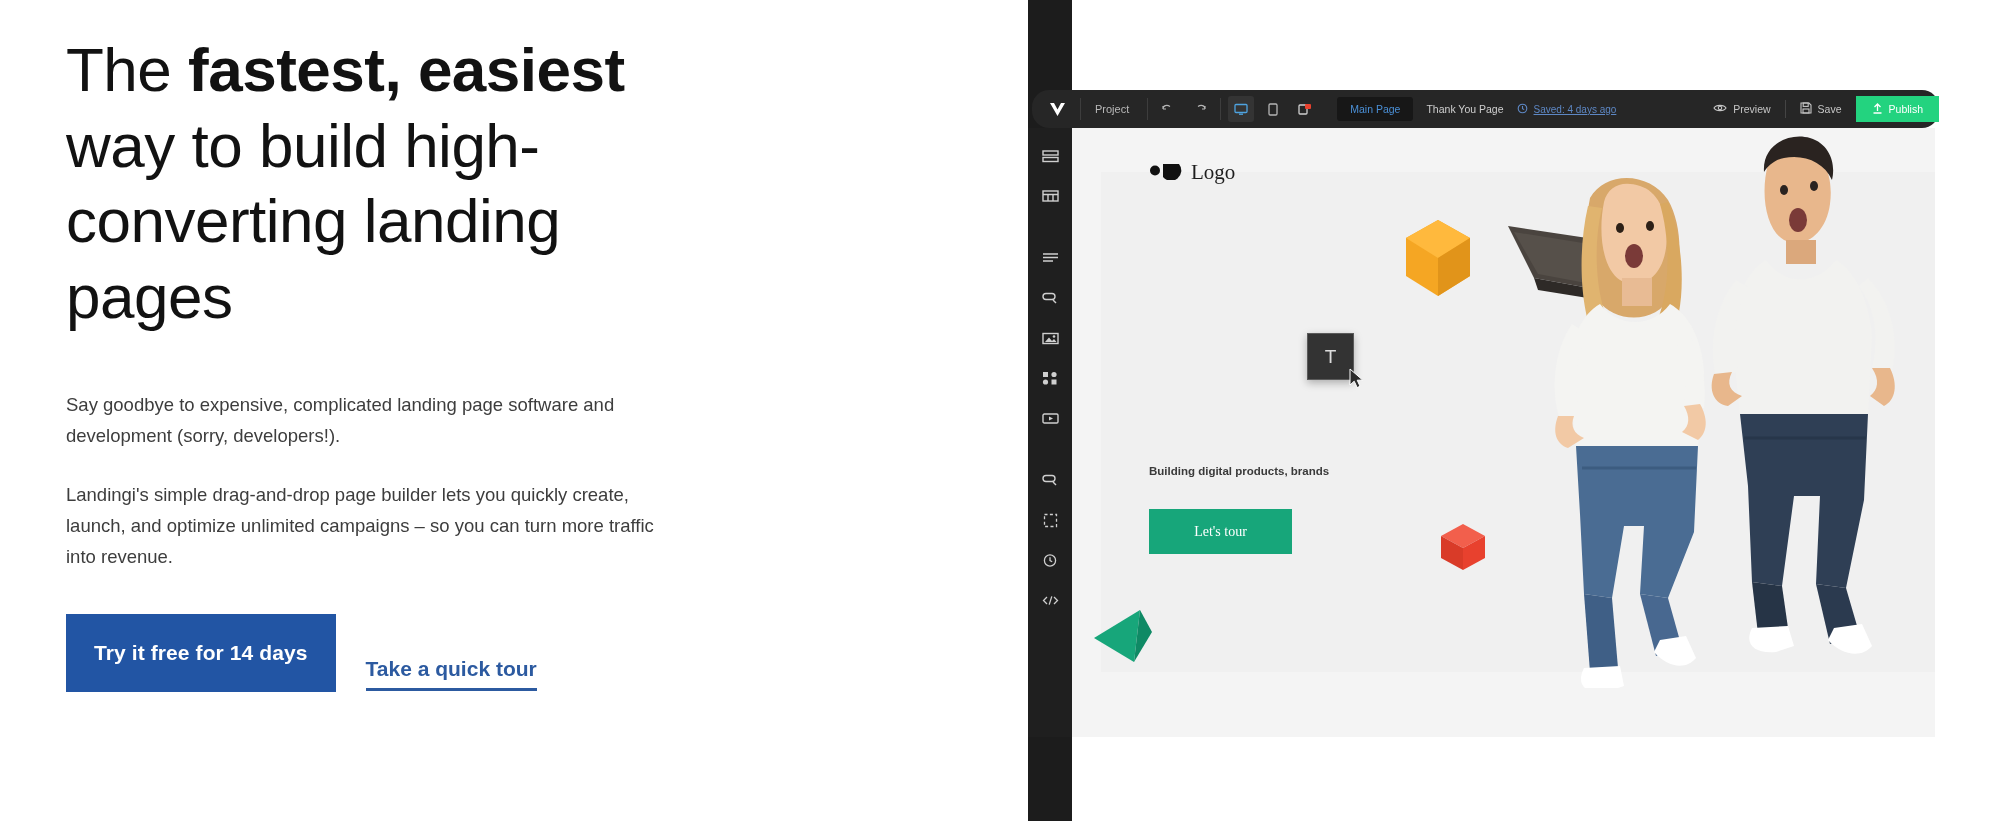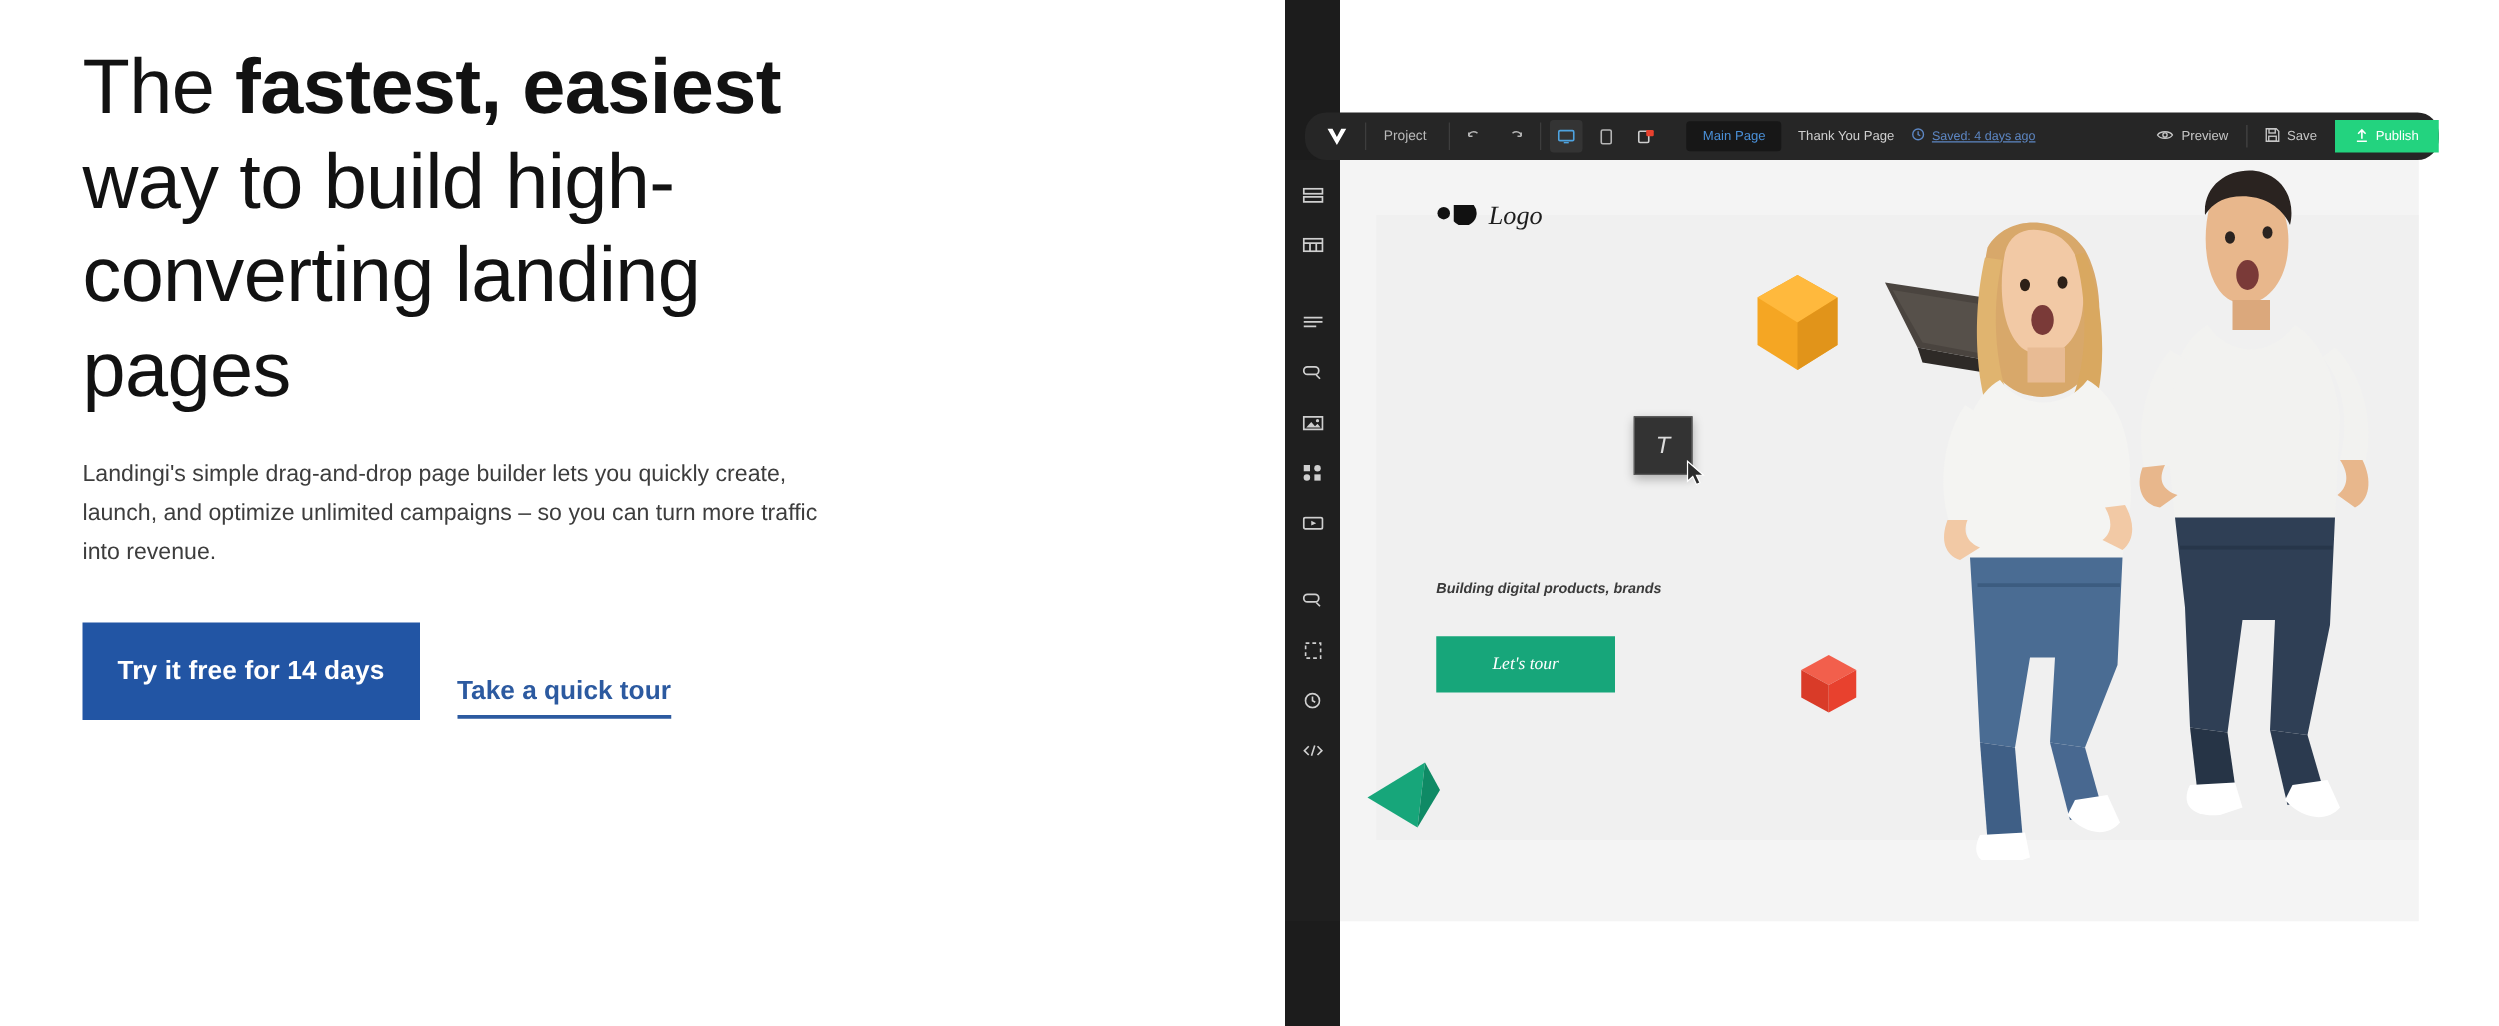--- a/index.html
+++ b/index.html
@@ -98,21 +98,21 @@
   
   .edge-rail {
     position: absolute;
     left: 0; top: 0;
     width: 44px; height: 821px;
     background: #1c1c1c;
   }
 
   .app-topbar {
     position: absolute;
-    left: 16px; top: 90px;
+    left: 4px; top: 90px;
     width: 907px; height: 38px;
     background: #262626;
     display: flex;
     align-items: center;
     padding-left: 6px;
     border-radius: 17px;
   }
   .tb-logo {
     width: 38px; height: 38px;
     display: flex; align-items: center; justify-content: center;
@@ -176,21 +176,20 @@
     color: #cfcfcf;
   }
   .sb-gap { height: 22px; }
 
   .app-canvas {
     position: absolute;
     left: 44px; top: 128px;
     width: 863px; height: 609px;
     background: #f4f4f4;
     overflow: hidden;
-    font-style: italic;
   }
   .canvas-sheet {
     position: absolute;
     left: 29px; top: 44px;
     width: 834px; height: 500px;
     background: #f0f0f0;
   }
   .canvas-logo {
     position: absolute; left: 77px; top: 32px;
     display: flex; align-items: center; gap: 8px;
@@ -246,20 +245,21 @@
 <body>
 
 <div class="page">
 
   <div class="hero-col">
 
     <h1 class="headline">
       <span>The </span><b>fastest, easiest</b><span> way to build high-converting landing pages</span>
     </h1>
 
+    <p class="para para-1">Say goodbye to expensive, complicated landing page software and development (sorry, developers!).</p>
     <p class="para para-2">Landingi's simple drag-and-drop page builder lets you quickly create, launch, and optimize unlimited campaigns – so you can turn more traffic into revenue.</p>
 
     <div class="cta-row">
       <button class="btn-primary">Try it free for 14 days</button>
       <a class="btn-link" href="#">Take a quick tour</a>
     </div>
   </div>
 
   <div class="app-col">
     <div class="app-frame">

